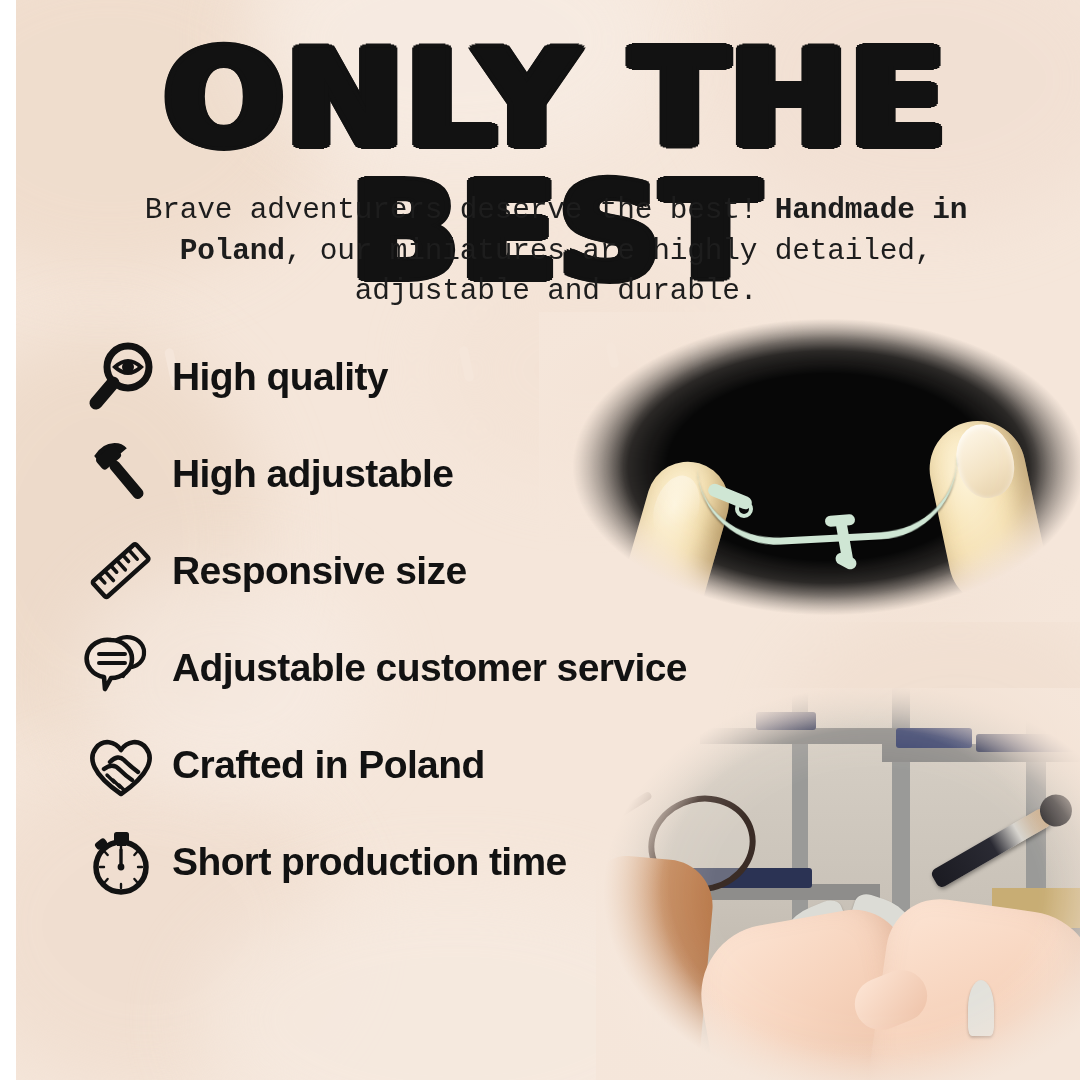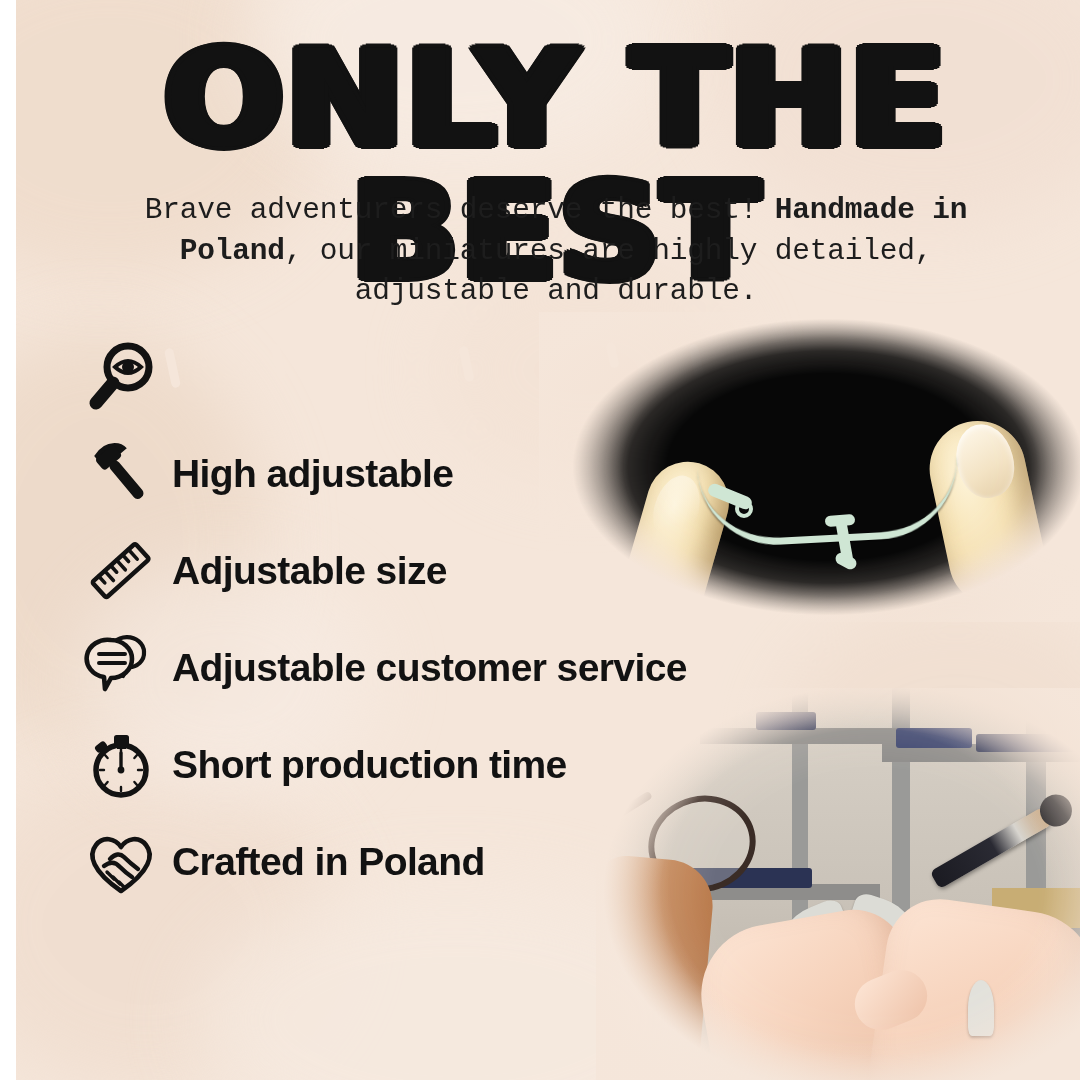--- a/index.html
+++ b/index.html
@@ -323,20 +323,21 @@
 
     <div class="feature">
       <span class="f-icon">
         <svg width="74" height="74" viewBox="0 0 74 74">
           <circle cx="44" cy="27" r="21" fill="none" stroke="#121212" stroke-width="7"></circle>
           <path d="M29 43 L12 63" stroke="#121212" stroke-width="13" stroke-linecap="round"></path>
           <path d="M31 27 Q44 15 57 27 Q44 39 31 27 Z" fill="none" stroke="#121212" stroke-width="4"></path>
           <circle cx="44" cy="27" r="6" fill="#121212"></circle>
         </svg>
       </span>
+      <span class="f-label">High quality</span>
     </div>
 
     <div class="feature">
       <span class="f-icon">
         <svg width="74" height="74" viewBox="0 0 74 74">
           <g transform="rotate(-40 37 37)">
             <path d="M28 6 q14 -5 24 3 q6 5 6 12 l-10 0 q-1 -6 -6 -8 q-7 -3 -14 2 Z" fill="#121212"></path>
             <rect x="26" y="9" width="24" height="15" rx="4" fill="#121212"></rect>
             <rect x="32" y="22" width="11" height="46" rx="5" fill="#121212"></rect>
           </g>
@@ -347,32 +348,48 @@
 
     <div class="feature">
       <span class="f-icon">
         <svg width="74" height="74" viewBox="0 0 74 74">
           <g transform="rotate(-42 37 37)">
             <rect x="8" y="26" width="58" height="21" rx="2" fill="none" stroke="#121212" stroke-width="4.5"></rect>
             <path d="M17 26 v9 M25 26 v13 M33 26 v9 M41 26 v13 M49 26 v9 M57 26 v13" stroke="#121212" stroke-width="3.6" stroke-linecap="round"></path>
           </g>
         </svg>
       </span>
-      <span class="f-label">Adjustable size</span>
+      <span class="f-label">Responsive size</span>
     </div>
 
     <div class="feature">
       <span class="f-icon">
         <svg width="74" height="74" viewBox="0 0 74 74">
           <path d="M44 36 a17 15 0 1 1 16 -15 a15 14 0 0 1 -16 15 l-5 9 l0 -9 Z" fill="#f5e6da" stroke="#121212" stroke-width="4.2" stroke-linejoin="round"></path>
           <path d="M27 9 a21 19 0 1 1 0 38 l-6 11 l-1 -12 a20 18 0 0 1 7 -37 Z" fill="#f5e6da" stroke="#121212" stroke-width="4.6" stroke-linejoin="round"></path>
           <path d="M15 23 h26 M15 32 h26" stroke="#121212" stroke-width="4" stroke-linecap="round"></path>
         </svg>
       </span>
       <span class="f-label">Adjustable customer service</span>
+    </div>
+
+    <div class="feature">
+      <span class="f-icon">
+        <svg width="74" height="74" viewBox="0 0 74 74">
+          <path d="M37 66 C8 46 4 30 12 20 C19 11 31 13 37 22 C43 13 55 11 62 20 C70 30 66 46 37 66 Z" fill="none" stroke="#121212" stroke-width="4.6" stroke-linejoin="round"></path>
+          <path d="M26 34 q8 -8 14 -2 q6 6 14 12" fill="none" stroke="#121212" stroke-width="4.4" stroke-linecap="round" stroke-linejoin="round"></path>
+          <path d="M20 41 q9 -7 16 1 q6 6 12 10" fill="none" stroke="#121212" stroke-width="4.4" stroke-linecap="round" stroke-linejoin="round"></path>
+          <g stroke="#121212" stroke-width="3.4" stroke-linecap="round">
+            <path d="M23 47 l7 7"></path>
+              <path d="M29 52 l7 7"></path>
+              <path d="M35 57 l6 6"></path>
+          </g>
+        </svg>
+      </span>
+      <span class="f-label">Crafted in Poland</span>
     </div>
 
     <div class="feature">
       <span class="f-icon">
         <svg width="74" height="74" viewBox="0 0 74 74">
           <circle cx="37" cy="42" r="25" fill="none" stroke="#121212" stroke-width="5.5"></circle>
           <rect x="30" y="7" width="15" height="11" rx="2.5" fill="#121212"></rect>
           <rect x="33" y="15" width="9" height="6" fill="#121212"></rect>
           <rect x="11" y="15" width="12" height="8" rx="3" fill="#121212" transform="rotate(-38 17 19)"></rect>
           <path d="M37 42 L37 25" stroke="#121212" stroke-width="3.4" stroke-linecap="round"></path>
@@ -384,36 +401,20 @@
             <path d="M53 57 l-2.6 -3"></path>
               <path d="M37 63 v-4"></path>
               <path d="M21 57 l2.6 -3"></path>
             <path d="M16 42 h4"></path>
               <path d="M21 27 l2.6 3"></path>
           </g>
         </svg>
       </span>
       <span class="f-label">Short production time</span>
     </div>
-
-    <div class="feature">
-      <span class="f-icon">
-        <svg width="74" height="74" viewBox="0 0 74 74">
-          <path d="M37 66 C8 46 4 30 12 20 C19 11 31 13 37 22 C43 13 55 11 62 20 C70 30 66 46 37 66 Z" fill="none" stroke="#121212" stroke-width="4.6" stroke-linejoin="round"></path>
-          <path d="M26 34 q8 -8 14 -2 q6 6 14 12" fill="none" stroke="#121212" stroke-width="4.4" stroke-linecap="round" stroke-linejoin="round"></path>
-          <path d="M20 41 q9 -7 16 1 q6 6 12 10" fill="none" stroke="#121212" stroke-width="4.4" stroke-linecap="round" stroke-linejoin="round"></path>
-          <g stroke="#121212" stroke-width="3.4" stroke-linecap="round">
-            <path d="M23 47 l7 7"></path>
-              <path d="M29 52 l7 7"></path>
-              <path d="M35 57 l6 6"></path>
-          </g>
-        </svg>
-      </span>
-      <span class="f-label">Crafted in Poland</span>
-    </div>
   </div>
 
   <div class="photo photo-top">
     <div class="photo-inner ragged-top">
       <div class="scene-top">
         <div class="fingertip ft-left"></div>
         <div class="fingertip ft-right"></div>
         <div class="nail"></div>
         <div class="mini-arc"></div>
         <div class="mini-nub nub1"></div>

